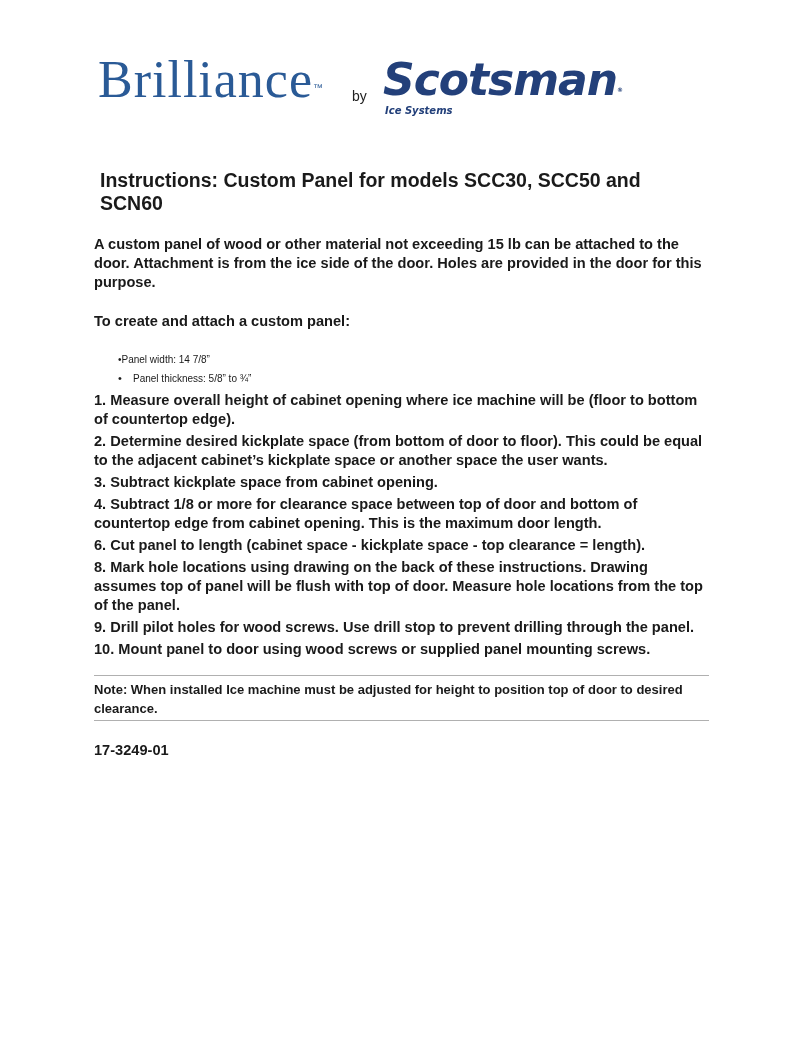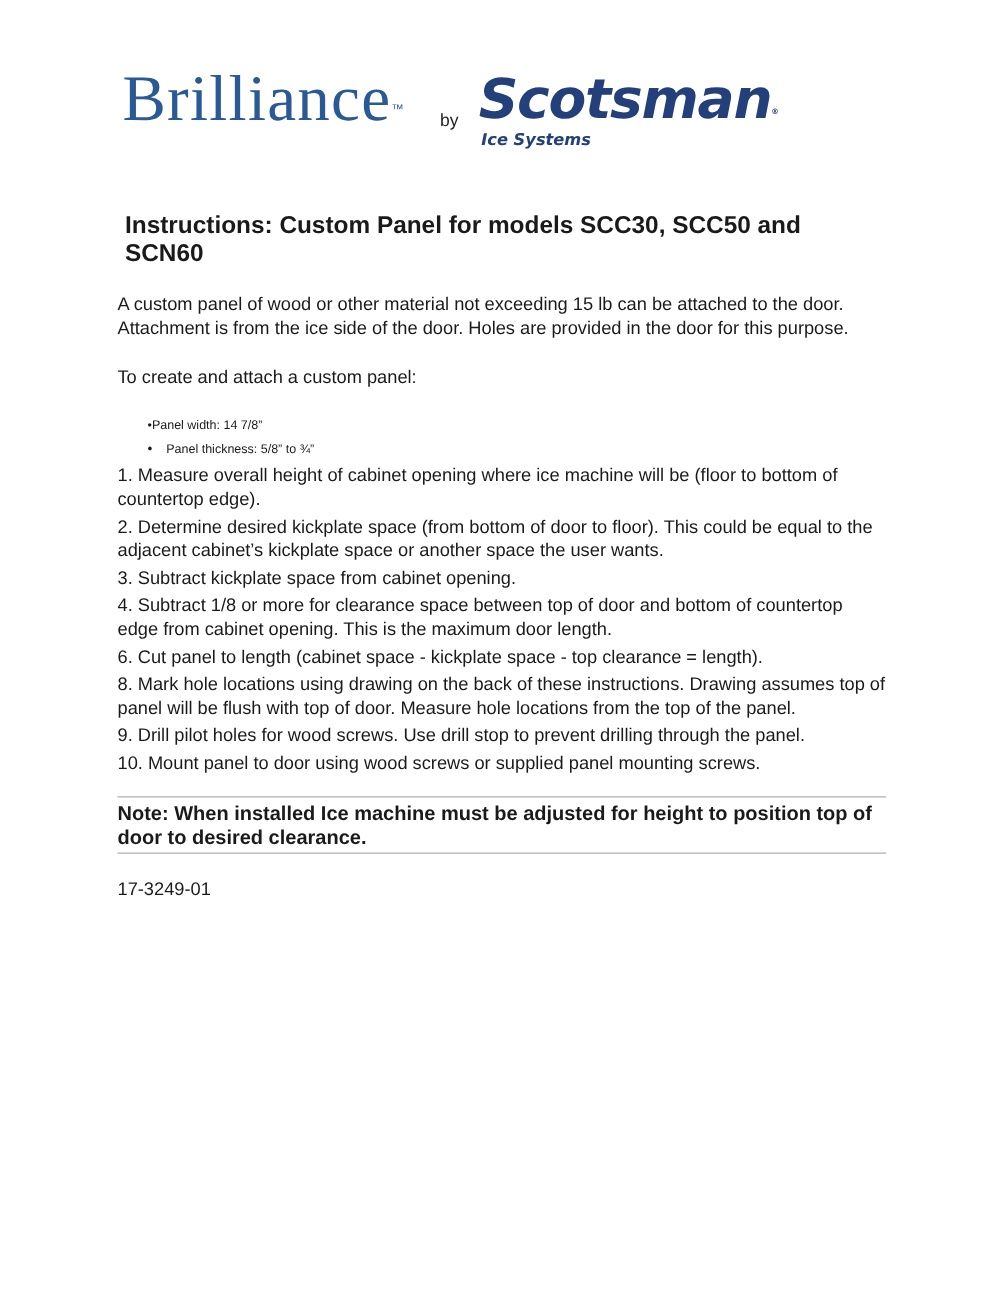--- a/index.html
+++ b/index.html
@@ -67,61 +67,62 @@
       top: 10px;
       font-style: normal;
     }
     .ice-systems {
       position: absolute;
       left: 287px;
       top: 53px;
       font-family: "DejaVu Sans", sans-serif;
       font-weight: bold;
       font-style: italic;
-      font-size: 13px;
+      font-size: 10px;
       color: #23407a;
     }
     .content {
       position: absolute;
       left: 94px;
       top: 163px;
       width: 615px;
     }
     h1 {
       font-size: 19.5px;
       font-weight: bold;
       margin: 6px;
       line-height: 23px;
       color: #1a1a1a;
     }
     p {
       margin: 0;
       font-size: 14.6px;
       line-height: 19px;
+      font-weight: bold;
     }
     .intro { margin-top: 20px; }
     .lead { margin-top: 20px; }
     ul.specs {
       list-style: none;
       margin: 19px 0 0 0;
       padding: 0 0 0 24px;
       font-size: 10px;
       line-height: 19px;
     }
     ul.specs li.first::before { content: "\2022"; }
     ul.specs li.rest { padding-left: 0; }
     ul.specs li.rest::before { content: "\2022"; display: inline-block; width: 15px; font-size: 11px; }
     .step { margin-top: 3px; }
     .note {
       margin-top: 16px;
       border-top: 1px solid #b0b0b0;
       border-bottom: 1px solid #b0b0b0;
       padding: 4px 0 2px 0;
       font-weight: bold;
-      font-size: 16px;
+      font-size: 13px;
       line-height: 19px;
     }
     .docnum { margin-top: 20px; }
   </style>
 </head>
 <body>
 
 <div class="logo-area">
   <div class="brilliance"><span>Brilliance</span><span class="tm">™</span></div>
   <div class="by">by</div>

